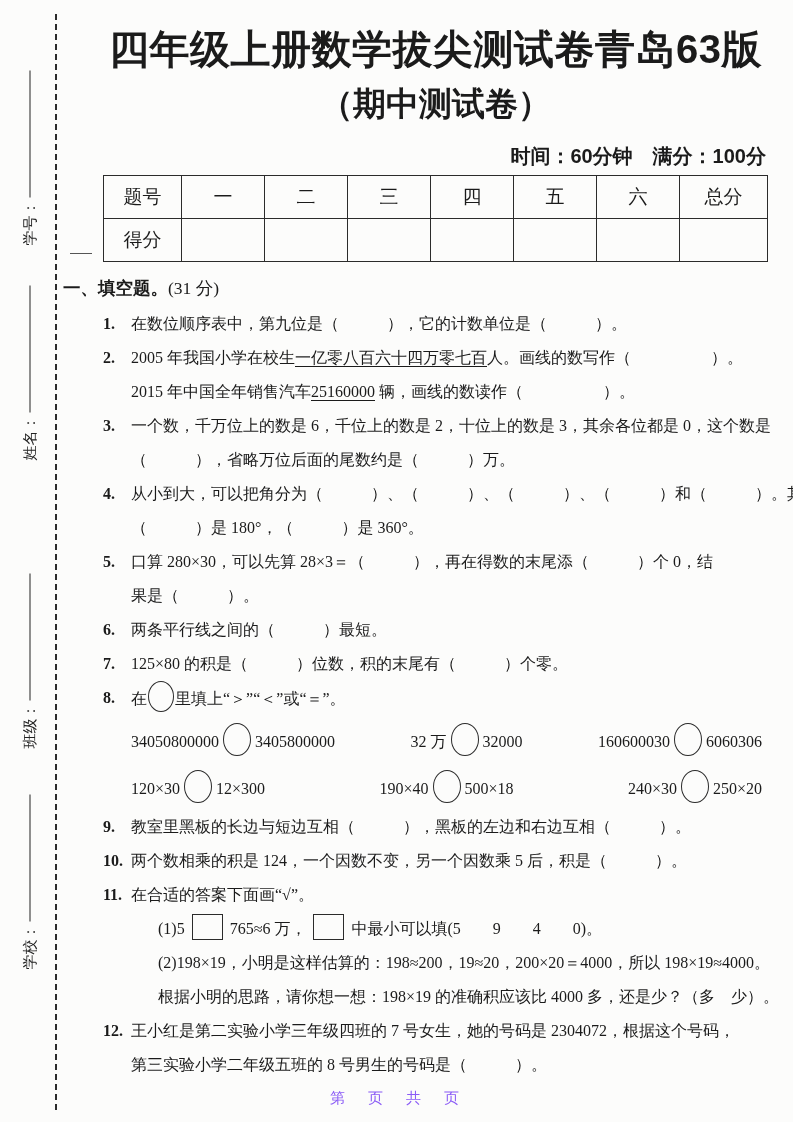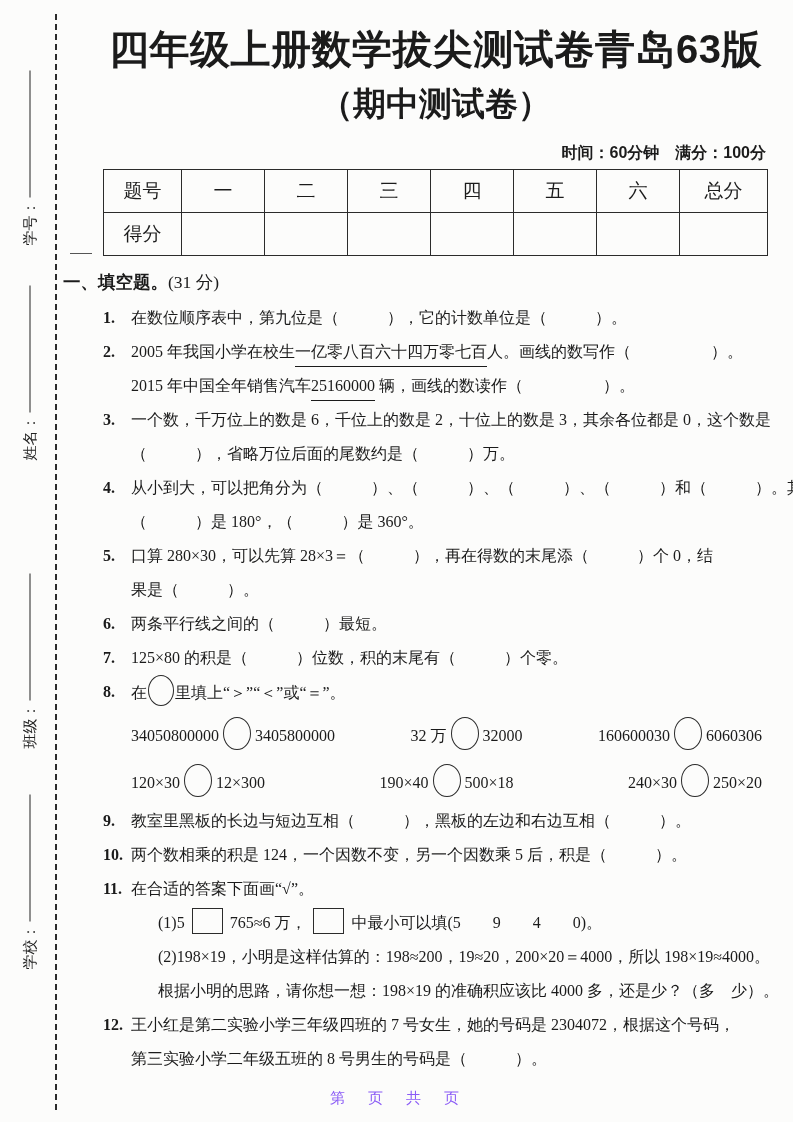--- a/index.html
+++ b/index.html
@@ -29,37 +29,37 @@
     margin:26px 0 0; text-align:center;
     font-family:"Liberation Sans", sans-serif; font-size:40px; font-weight:700;
     line-height:1.15; letter-spacing:0.5px;
   }
   .subtitle {
     margin:10px 0 0; text-align:center;
     font-family:Liberation Mono, monospace; font-size:33px; font-weight:700;
   }
   .meta {
     margin-top:16px; text-align:right; padding-right:2px;
-    font-family:"Liberation Sans", sans-serif; font-size:16px; font-weight:600;
+    font-family:"Liberation Sans", sans-serif; font-size:20px; font-weight:600;
   }
   table.score { border-collapse:collapse; width:100%; margin-top:5px; table-layout:fixed;padding-left:36px; }
   table.score td {
     border:1.7px solid #2b2b2b; height:40px; text-align:center;
     font-size:19px; overflow:hidden;
   }
   .section-heading { margin:14px 0 0 -40px; font-size:17.5px; }
   .sh-title { font-family:Liberation Serif, serif; font-weight:700; }
   .sh-score { font-weight:400; }
 
   .questions { margin-top:7px; font-size:16px; }
   .q { display:flex; }
   .q-no { flex:0 0 28px; font-weight:700; line-height:34px; }
   .q-body { flex:1; min-width:0; }
   .q-line { line-height:34px; white-space:nowrap; }
-  .u { border-bottom:1.5px solid #1b1b1b; padding-bottom:6px; }
+  .u { border-bottom:1.5px solid #1b1b1b; padding-bottom:0; }
   .circle {
     display:inline-block; width:26px; height:31px;
     border:1.6px solid #2b2b2b; border-radius:50%;
     vertical-align:-9px; margin:0 4px; background:transparent;
   }
   .circle.sm { width:24px; height:29px; vertical-align:-8px; margin:0 1px; }
   .box {
     display:inline-block; width:29px; height:24px;
     border:1.6px solid #2b2b2b; vertical-align:-6px; margin:0 7px;
   }

